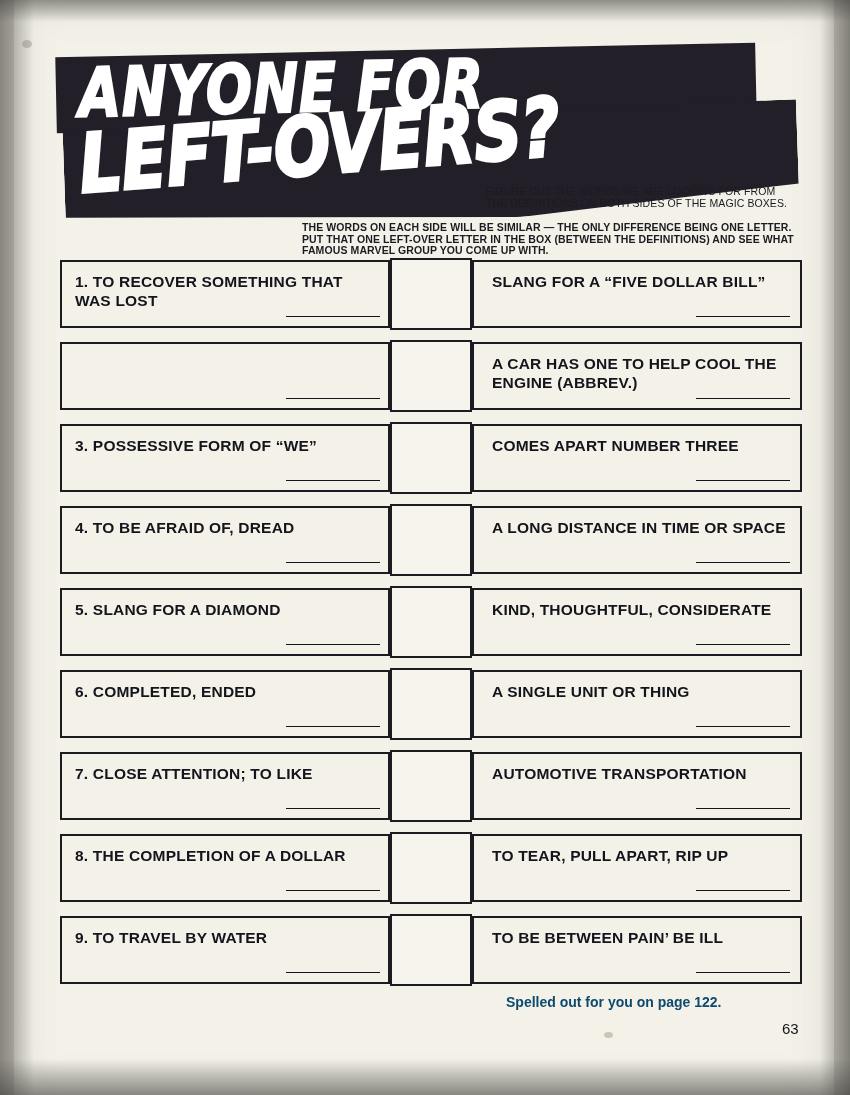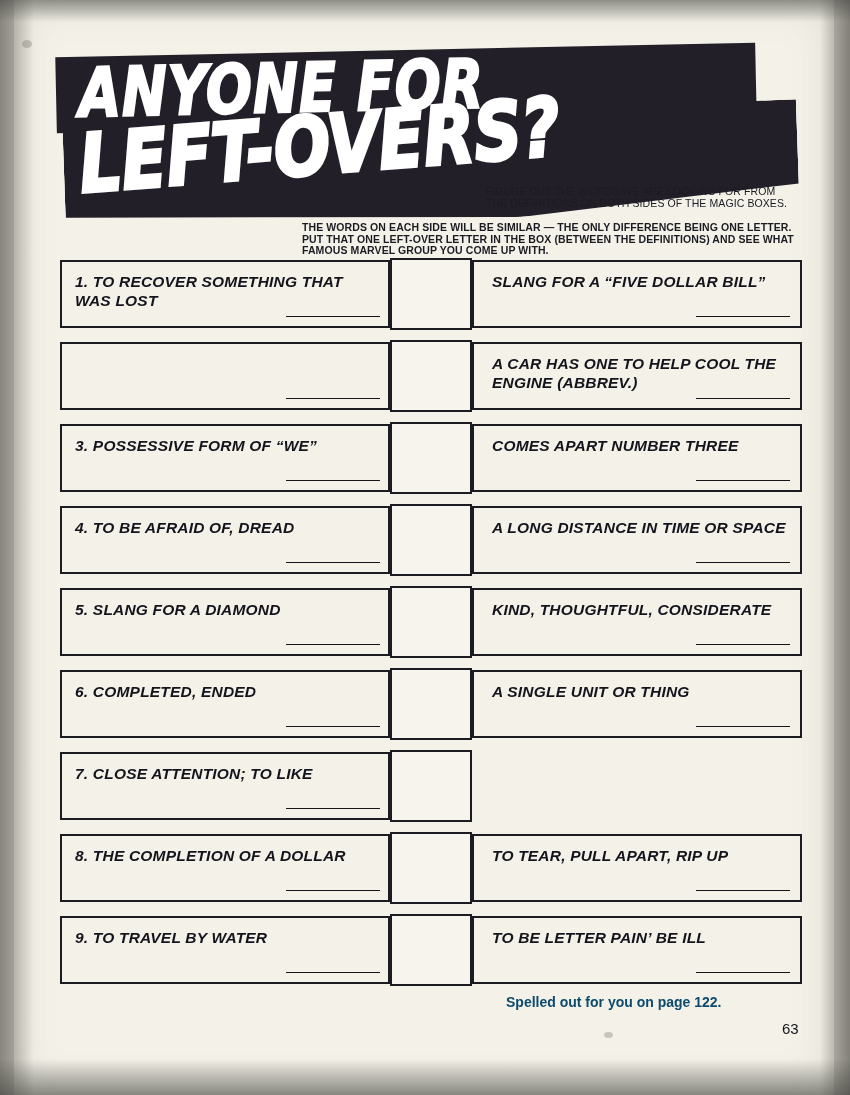--- a/index.html
+++ b/index.html
@@ -146,21 +146,20 @@
   .rows {
     position: absolute;
     left: 46px;
     top: 260px;
     width: 742px;
   }
   .row {
     position: relative;
     height: 68px;
     margin-bottom: 14px;
-    font-style: italic;
   }
   .side {
     position: absolute;
     top: 0;
     height: 68px;
     border: 2px solid #1b1b22;
     box-sizing: border-box;
     background: transparent;
   }
   .side-left {
@@ -324,20 +323,24 @@
           <div class="answer-line line-right"></div>
         </div>
       </div>
 
       <div class="row">
         <div class="side side-left">
           <div class="clue"><span class="num">7.</span> <span>CLOSE ATTENTION; TO LIKE</span></div>
           <div class="answer-line line-left"></div>
         </div>
         <div class="magic-box"></div>
+        <div class="side side-right">
+          <div class="clue clue-right">AUTOMOTIVE TRANSPORTATION</div>
+          <div class="answer-line line-right"></div>
+        </div>
       </div>
 
       <div class="row">
         <div class="side side-left">
           <div class="clue"><span class="num">8.</span> <span>THE COMPLETION OF A DOLLAR</span></div>
           <div class="answer-line line-left"></div>
         </div>
         <div class="magic-box"></div>
         <div class="side side-right">
           <div class="clue clue-right">TO TEAR, PULL APART, RIP UP</div>
@@ -345,21 +348,21 @@
         </div>
       </div>
 
       <div class="row">
         <div class="side side-left">
           <div class="clue"><span class="num">9.</span> <span>TO TRAVEL BY WATER</span></div>
           <div class="answer-line line-left"></div>
         </div>
         <div class="magic-box"></div>
         <div class="side side-right">
-          <div class="clue clue-right">TO BE LETTER PAIN’ BE ILL</div>
+          <div class="clue clue-right">TO BE BETWEEN PAIN’ BE ILL</div>
           <div class="answer-line line-right"></div>
         </div>
       </div>
 
     </div>
 
     <div class="footnote">Spelled out for you on page 122.</div>
     <div class="page-number">63</div>
 
     <div class="smudge" style="left:8px; top:40px; width:10px; height:8px;"></div>

